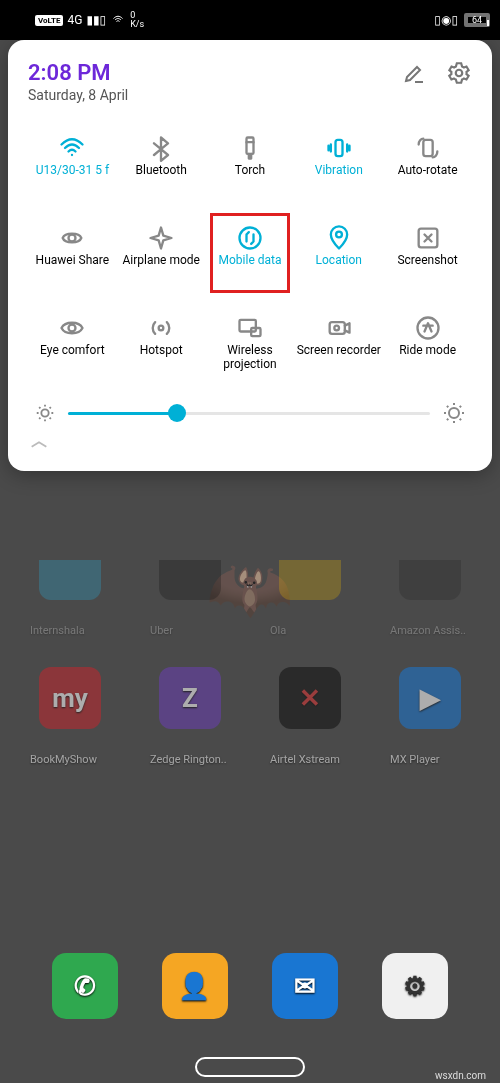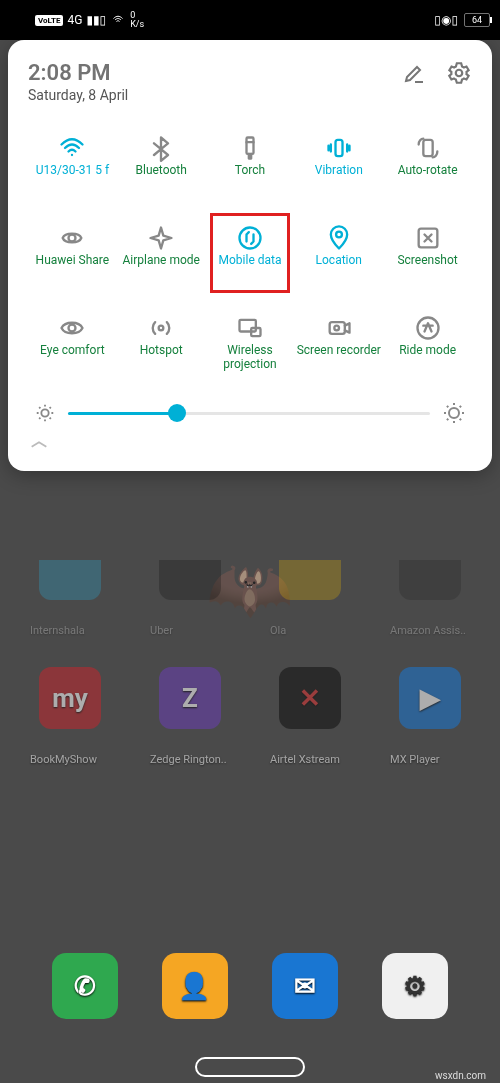--- a/index.html
+++ b/index.html
@@ -17,40 +17,40 @@
     color: #fff;
     display: flex;
     align-items: center;
     padding: 0 10px;
     justify-content: space-between;
     font-size: 12px;
   }
   .status-left { display: flex; align-items: center; gap: 4px; padding-left: 25px; }
   .status-right { display: flex; align-items: center; gap: 6px; }
   .volte-badge { background:#fff; color:#000; font-size:8px; font-weight:bold; padding:1px 3px; border-radius:2px;}
-  .battery { border:1px solid #737373; width:26px; height:14px; position:relative; display:flex; align-items:center; justify-content:center; font-size:9px; border-radius:2px;text-align:right;}
+  .battery { border:4px solid #737373; width:26px; height:14px; position:relative; display:flex; align-items:center; justify-content:center; font-size:9px; border-radius:2px;text-align:right;}
   .battery::after{content:"";position:absolute;right:-3px;top:3px;width:2px;height:6px;background:#fff;}
   
   .panel {
     position: absolute;
     top: 40px;
     left: 8px;
     right: 8px;
     background: #fff;
     border-radius: 16px;
     padding: 20px;
     box-shadow: 0 4px 20px rgba(0,0,0,0.3);
   }
   .panel-header {
     display: flex;
     align-items: flex-start;
     justify-content: space-between;
     margin-bottom: 20px;
   }
-  .time { font-size: 22px; font-weight: 600; color:#737373; }
+  .time { font-size: 22px; font-weight: 600; color:#6d28d9; }
   .date { font-size: 14px; color: #555; margin-top:2px;}
   .header-icons { display:flex; gap:20px; align-items:center; color:#777; }
   
   .toggles {
     display: grid;
     grid-template-columns: repeat(5, 1fr);
     gap: 10px 0;
     text-align: center;
   }
   .toggle {
@@ -67,21 +67,21 @@
     border:3px solid #e02020;
   }
   .toggle-icon {
     width: 30px; height: 30px;
     display:flex; align-items:center; justify-content:center;
     color:#888;
   }
   .toggle.active .toggle-icon, .toggle.active .toggle-label { color:#00b0d6; }
   .toggle-label {
     font-size: 12px;
-    color: #15803d;
+    color: #000000;
     line-height:1.2;
     height:28px;
     display:flex;
     align-items:flex-start;
     justify-content:center;
   }
   
   .brightness {
     display:flex;
     align-items:center;

